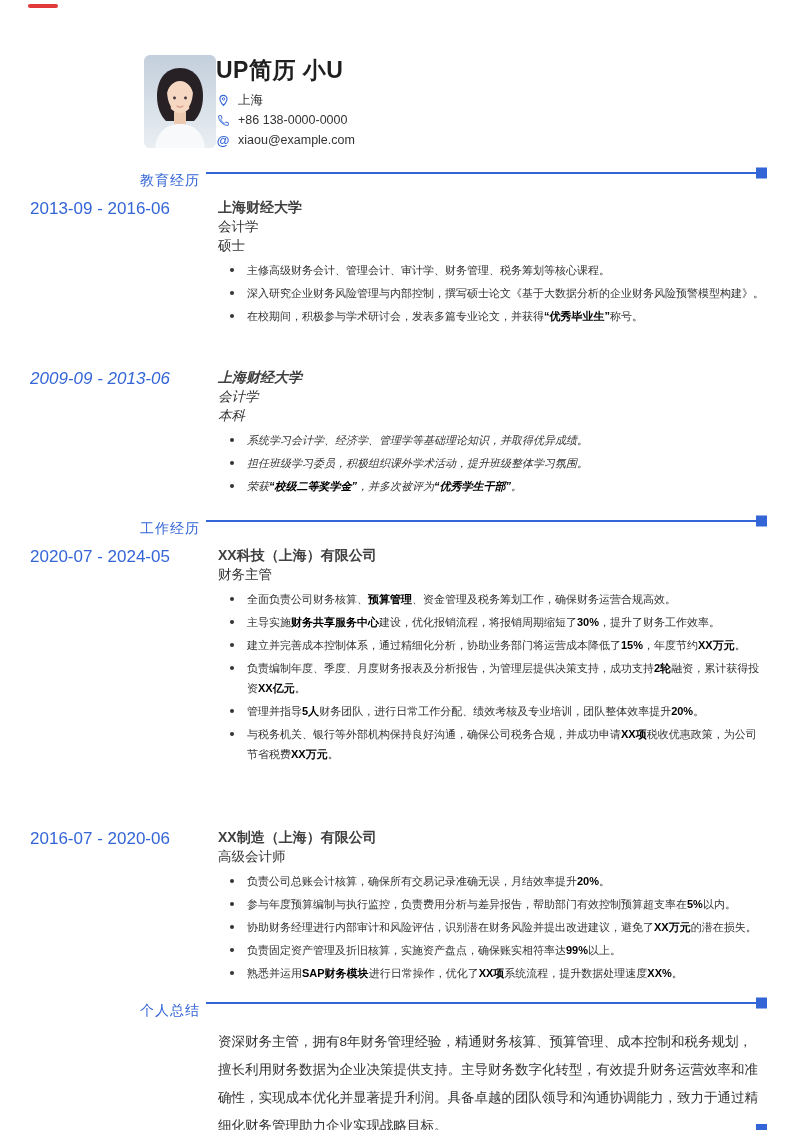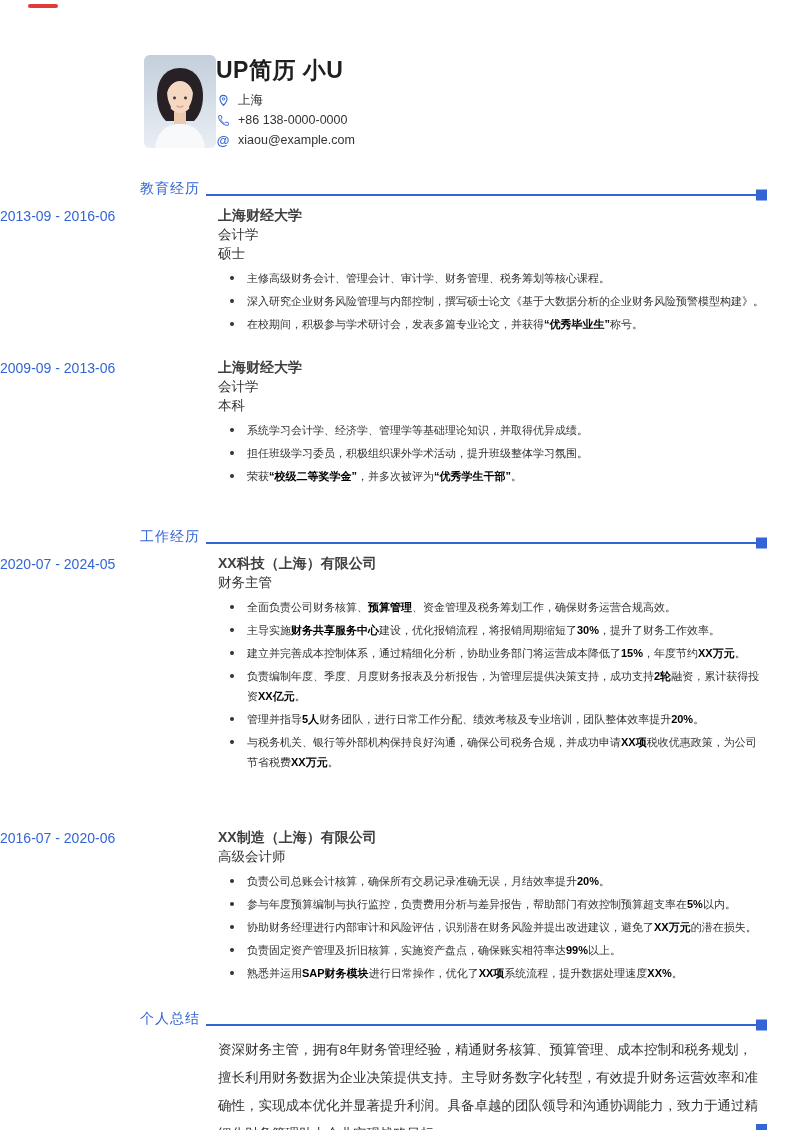--- a/index.html
+++ b/index.html
@@ -18,30 +18,30 @@
   .id-name { font-size:23px; font-weight:600; color:#1f1f1f; line-height:30px; margin:0 0 5px 0; letter-spacing:0.5px; }
   .contact-row { display:flex; align-items:center; gap:8px; height:20px; font-size:12.5px; color:#333; }
   .contact-icon { width:14px; height:14px; display:flex; align-items:center; justify-content:center; color:#3365D6; font-weight:700; font-size:13px; }
   .contact-icon svg { display:block; }
 
   
   .section { position:absolute; left:0; width:767px; }
   #sec-edu { top:172px; }
   #sec-work { top:520px; }
   #sec-summary { top:1002px; }
-  .section-head { display:flex; align-items:flex-end; height:16px;margin-top:8px; }
+  .section-head { display:flex; align-items:flex-start; height:16px; }
   .section-title { width:200px; flex:none; text-align:right; font-size:14px; line-height:16px; color:#3365D6; letter-spacing:1px; }
   .section-rule { flex:1; margin-left:6px; height:2px; background:#3365D6; position:relative; }
   .rule-square { position:absolute; right:0; top:50%; transform:translateY(-50%); width:11px; height:11px; background:#3365D6; }
 
   .entry { display:grid; grid-template-columns:200px 1fr; column-gap:18px; margin-top:10px; }
   .entry.abs { position:absolute; left:0; width:767px; margin-top:0; }
-  #edu-entry-2 { top:186px; }
+  #edu-entry-2 { top:196px;font-style:italic; }
   #work-entry-2 { top:308px; }
-  .entry-date { text-align:left; font-size:14px; line-height:19px; color:#3365D6; padding-top:1px; white-space:nowrap; }
+  .entry-date { text-align:center; font-size:17px; line-height:19px; color:#3365D6; padding-top:1px; white-space:nowrap; }
   .entry-org { font-size:14px; font-weight:700; color:#404040; line-height:19px; }
   .entry-sub { font-size:13.5px; color:#333; line-height:19px; }
 
   ul.bullets { margin:5px 0 0 0; padding:0; list-style:none; }
   ul.bullets li { position:relative; padding-left:29px; font-size:11px; line-height:20px; margin-bottom:3px; color:#333; }
   ul.bullets li::before { content:''; position:absolute; left:12px; top:8px; width:4px; height:4px; border-radius:50%; background:#333; }
   b { font-weight:700; color:#000000; }
 
   .summary-para { margin:10px 0 0 218px; width:547px; font-size:13.5px; line-height:28px; color:#333; }
 

